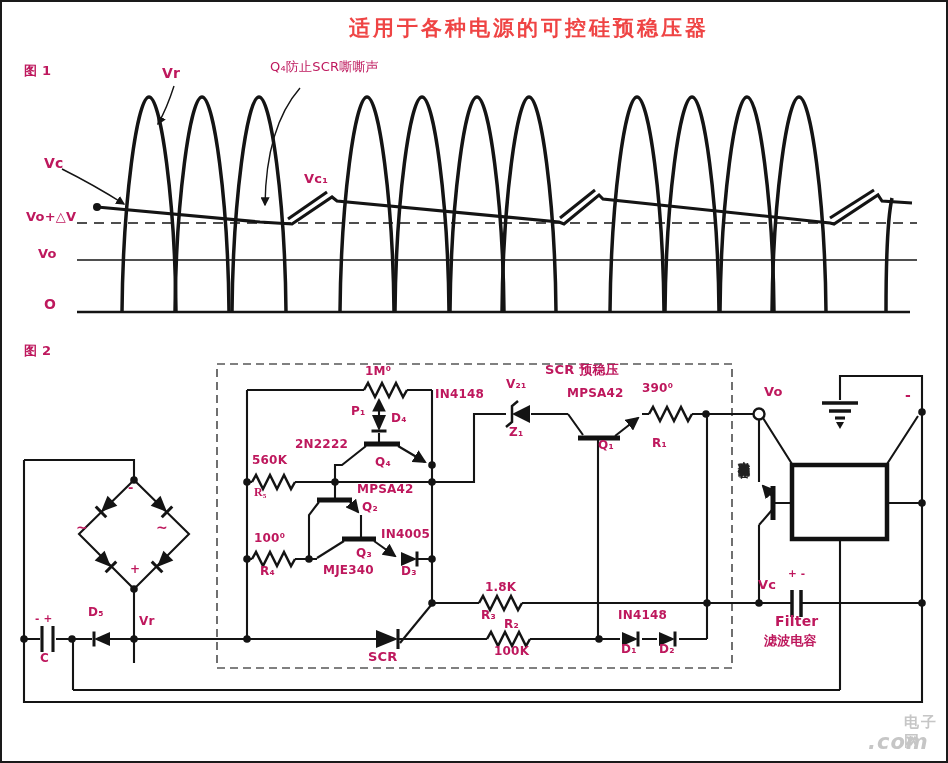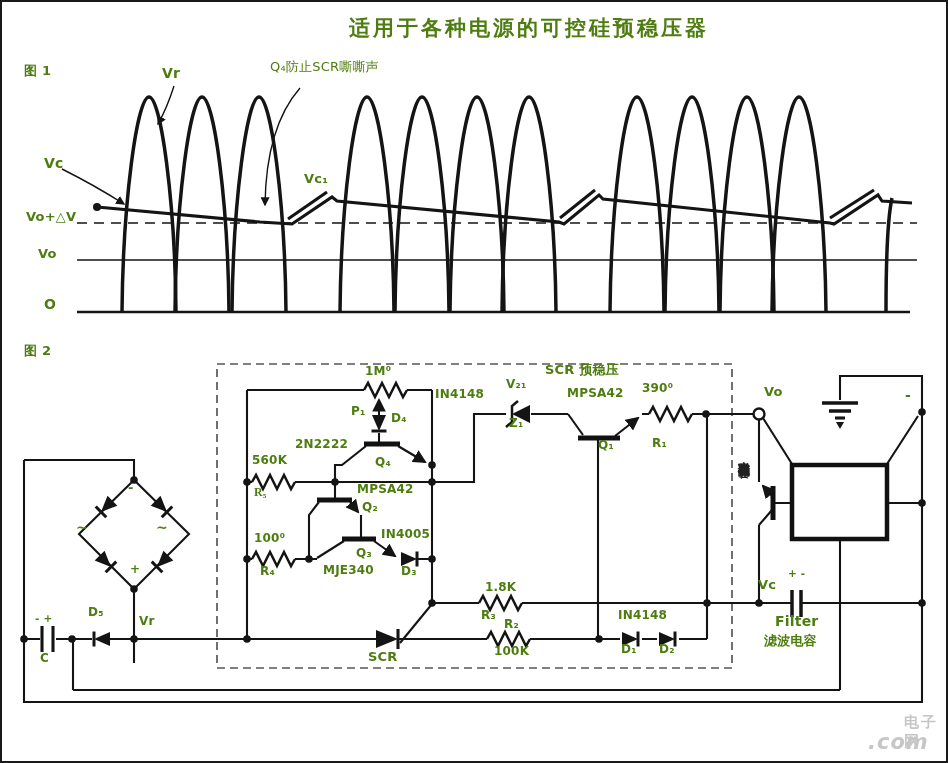--- a/index.html
+++ b/index.html
@@ -1,25 +1,25 @@
 <!DOCTYPE html>
 <html><head>
 <meta charset="utf-8">
 <style>
   html,body{margin:0;padding:0;background:#e8e8e8;}
   .canvas{position:relative;width:948px;height:763px;background:#ffffff;margin:0 auto;
           box-sizing:border-box;border:2px solid #1a1a1a;overflow:hidden;
           font-family:"DejaVu Sans","Liberation Sans",sans-serif;}
   svg{position:absolute;left:0;top:0;}
   .L{position:absolute;font:bold 12px "DejaVu Sans","Liberation Sans",sans-serif;
-     color:#4d7c0f;white-space:nowrap;letter-spacing:.2px;line-height:1.1;}
+     color:#be185d;white-space:nowrap;letter-spacing:.2px;line-height:1.1;}
   .f11{font-size:10.5px}.f13{font-size:13px}.f14{font-size:14px}
   .norm{font-weight:normal}
   .title{position:absolute;left:527px;top:12px;transform:translateX(-50%);
-     font:bold 21px "DejaVu Sans","Liberation Sans",sans-serif;color:#4d7c0f;
+     font:bold 21px "DejaVu Sans","Liberation Sans",sans-serif;color:#ef4444;
      letter-spacing:3px;white-space:nowrap;}
   .regbox{position:absolute;left:790px;top:463px;width:95px;height:74px;
      display:flex;align-items:center;justify-content:center;
      font:bold 14px "DejaVu Sans","Liberation Sans",sans-serif;letter-spacing:4px;color:#181818;}
   .vert{position:absolute;left:733px;top:449px;height:122px;
      writing-mode:vertical-rl;text-orientation:upright;
      font:bold 12px "DejaVu Sans","Liberation Sans",sans-serif;color:#222;letter-spacing:1px;}
   .wm{position:absolute;color:#c6c6c6;font-family:"DejaVu Sans","Liberation Sans",sans-serif;}
   .wm-big{left:793px;top:708px;font-size:37px;font-weight:bold;letter-spacing:1px;}
   .wm-cn{left:878px;top:711px;font-size:15px;font-weight:bold;letter-spacing:2px;margin-left:24px;}
@@ -227,21 +227,21 @@
 
 <span class="L" style="left:363px;top:363px;">1M⁰</span>
 <span class="L" style="left:349px;top:403px;">P₁</span>
 <span class="L" style="left:389px;top:410px;">D₄</span>
 <span class="L" style="left:433px;top:386px;">IN4148</span>
 <span class="L" style="left:293px;top:436px;">2N2222</span>
 <span class="L" style="left:373px;top:454px;">Q₄</span>
 <span class="L" style="left:250px;top:452px;">560K</span>
 <span class="L" style="left:252px;top:484px;font-family:Liberation Serif, serif;">R₅</span>
 <span class="L" style="left:504px;top:376px;">V₂₁</span>
-<span class="L" style="left:507px;top:415px;">Z₁</span>
+<span class="L" style="left:507px;top:424px;">Z₁</span>
 <span class="L" style="left:565px;top:385px;">MPSA42</span>
 <span class="L" style="left:596px;top:437px;">Q₁</span>
 <span class="L" style="left:640px;top:380px;">390⁰</span>
 <span class="L" style="left:650px;top:416px;margin-top:19px;">R₁</span>
 <span class="L f13" style="left:762px;top:383px;">Vo</span>
 <span class="L f14" style="left:903px;top:386px;">-</span>
 <div class="vert">串联调整晶体管</div>
 <span class="L" style="left:355px;top:481px;">MPSA42</span>
 <span class="L" style="left:360px;top:499px;">Q₂</span>
 <span class="L" style="left:252px;top:530px;">100⁰</span>

